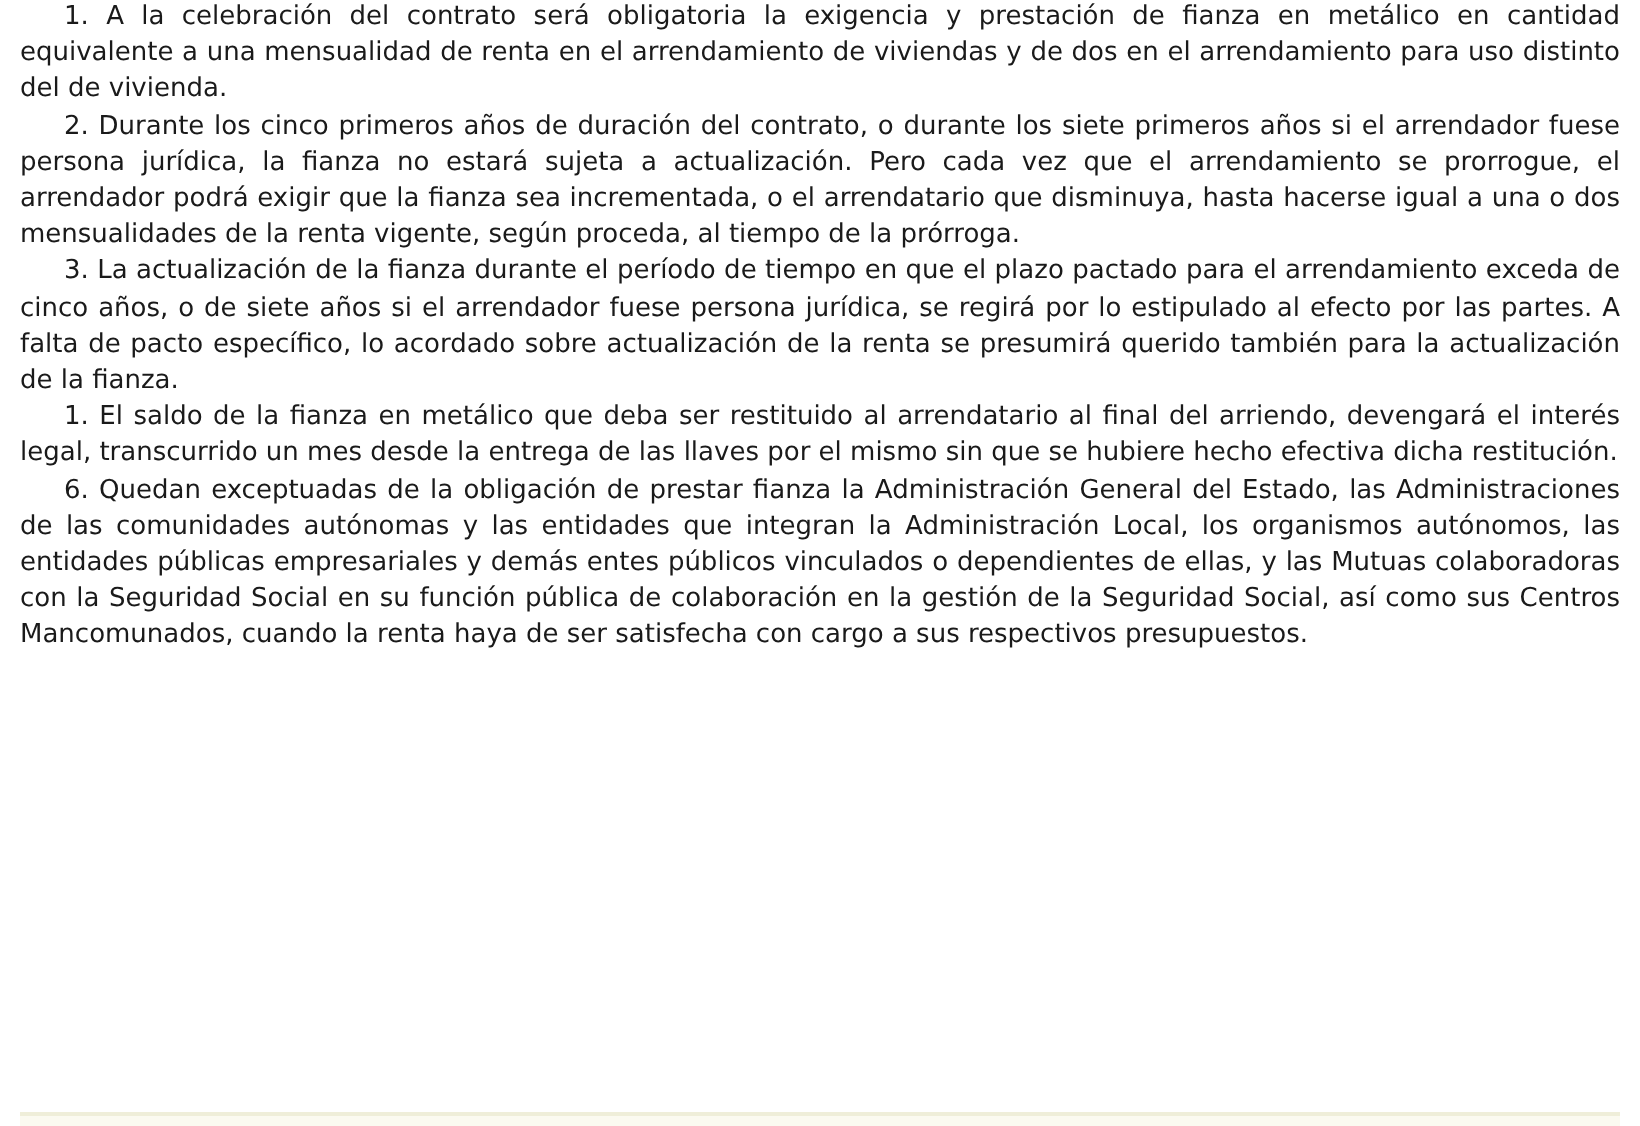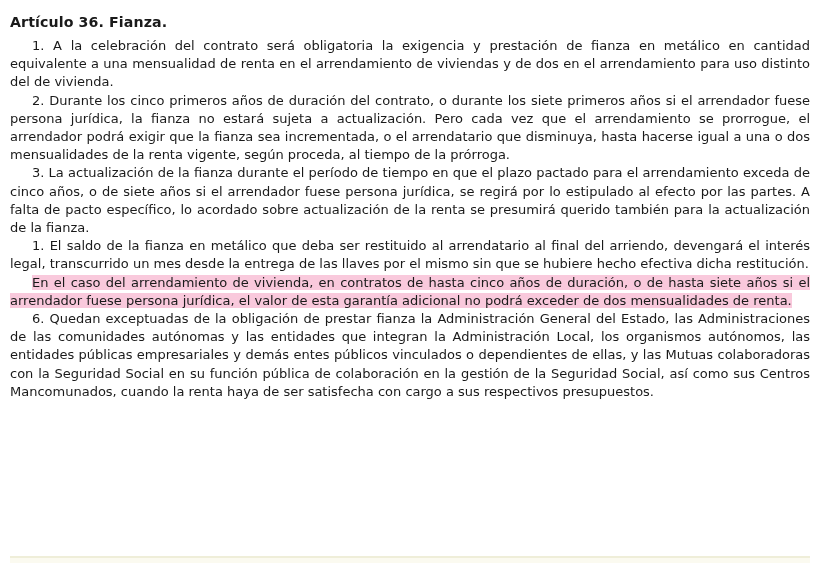--- a/index.html
+++ b/index.html
@@ -52,41 +52,37 @@
       height: 20px;
       background: #fbfaf0;
       border-top: 2px solid #efeed9;
       box-sizing: border-box;
     }
   </style>
 </head>
 <body>
 
 <div class="article">
-  <h3 class="article-title">Artículo 36. Fianza.</h3>
 
   <p class="para">
     <span>1. A la celebración del contrato será obligatoria la exigencia y prestación de fianza en metálico en cantidad equivalente a una mensualidad de renta en el arrendamiento de viviendas y de dos en el arrendamiento para uso distinto del de vivienda.</span>
   </p>
 
   <p class="para">
     <span>2. Durante los cinco primeros años de duración del contrato, o durante los siete primeros años si el arrendador fuese persona jurídica, la fianza no estará sujeta a actualización. Pero cada vez que el arrendamiento se prorrogue, el arrendador podrá exigir que la fianza sea incrementada, o el arrendatario que disminuya, hasta hacerse igual a una o dos mensualidades de la renta vigente, según proceda, al tiempo de la prórroga.</span>
   </p>
 
   <p class="para">
     <span>3. La actualización de la fianza durante el período de tiempo en que el plazo pactado para el arrendamiento exceda de cinco años, o de siete años si el arrendador fuese persona jurídica, se regirá por lo estipulado al efecto por las partes. A falta de pacto específico, lo acordado sobre actualización de la renta se presumirá querido también para la actualización de la fianza.</span>
   </p>
 
   <p class="para">
     <span>1. El saldo de la fianza en metálico que deba ser restituido al arrendatario al final del arriendo, devengará el interés legal, transcurrido un mes desde la entrega de las llaves por el mismo sin que se hubiere hecho efectiva dicha restitución.</span>
   </p>
 
 
-  <p class="para">
-    <mark class="hl">En el caso del arrendamiento de vivienda, en contratos de hasta cinco años de duración, o de hasta siete años si el arrendador fuese persona jurídica, el valor de esta garantía adicional no podrá exceder de dos mensualidades de renta.</mark>
-  </p>
 
   <p class="para">
     <span>6. Quedan exceptuadas de la obligación de prestar fianza la Administración General del Estado, las Administraciones de las comunidades autónomas y las entidades que integran la Administración Local, los organismos autónomos, las entidades públicas empresariales y demás entes públicos vinculados o dependientes de ellas, y las Mutuas colaboradoras con la Seguridad Social en su función pública de colaboración en la gestión de la Seguridad Social, así como sus Centros Mancomunados, cuando la renta haya de ser satisfecha con cargo a sus respectivos presupuestos.</span>
   </p>
 </div>
 
 <div class="footer-box"></div>
 
 </body></html>

